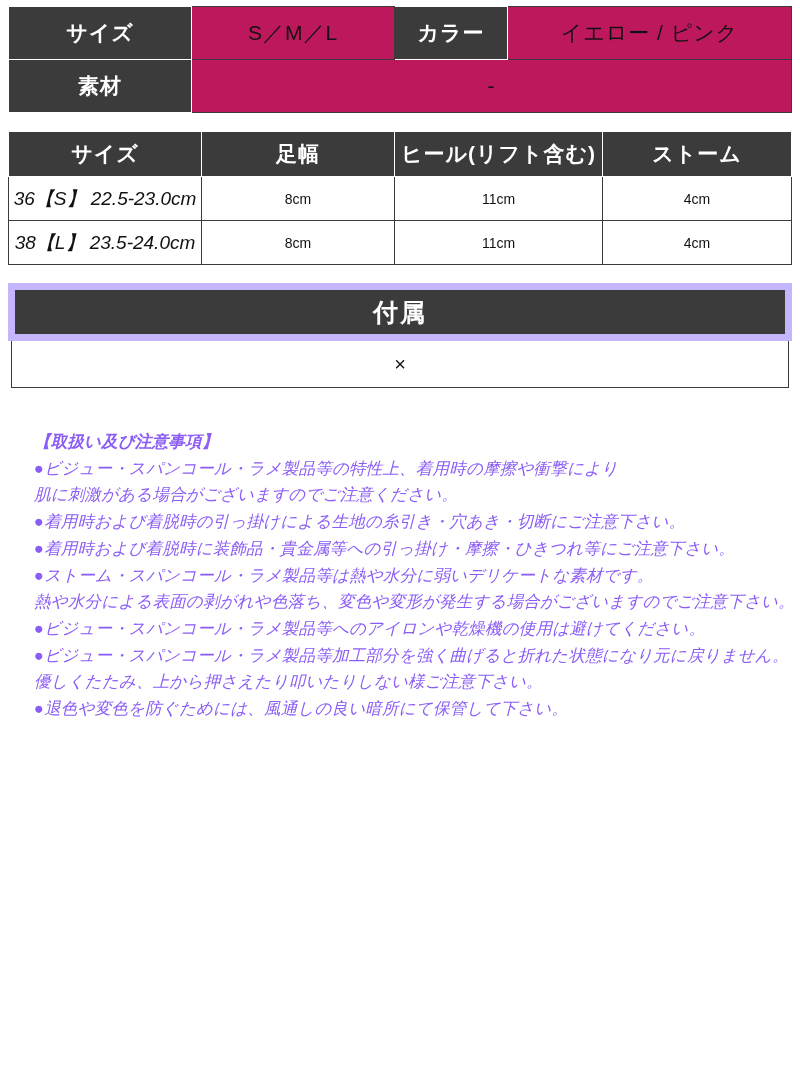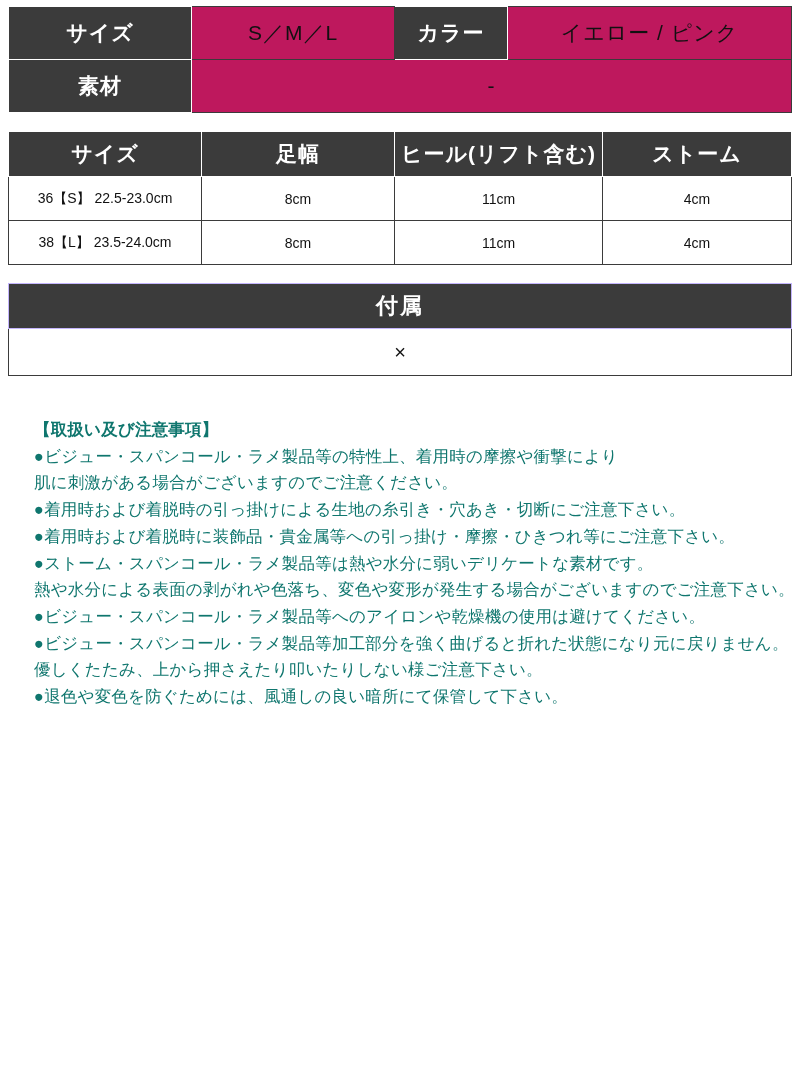--- a/index.html
+++ b/index.html
@@ -65,53 +65,55 @@
   }
   .meas-table td {
     background: #ffffff;
     color: #111111;
     font-size: 14px;
     height: 41px;
     text-align: center;
     border: 1px solid #3b3b3b;
   }
   .meas-table td.sizecell {
-    font-size: 14px;
+    font-size: 19px;
     letter-spacing: 0px;
+    font-style: italic;
   }
 
   
   .acc-table {
     border: 1px solid #3b3b3b;
   }
   .acc-table th {
     background: #3b3b3b;
     color: #ffffff;
     font-weight: bold;
-    font-size: 22px;
+    font-size: 25px;
     height: 42px;
-    border: 1px solid #c4b5fd;
+    border: 7px solid #c4b5fd;
     letter-spacing: 2px;
   }
   .acc-table td {
     background: #ffffff;
     color: #111111;
     font-size: 20px;
     height: 44px;
     text-align: center;
     border: 1px solid #3b3b3b;
   }
 
   
   .notes {
     margin: 40px 0 16px 26px;
     font-size: 16.5px;
     line-height: 1.62;
-    color: #0f766e;
+    color: #8b5cf6;
     letter-spacing: 0.2px;
+    font-style: italic;
   }
   .notes .line { white-space: pre; }
   .notes .title { font-weight: bold; }
 </style>
 </head>
 <body>
 
 <div class="page">
 
   <table class="spec-table">

